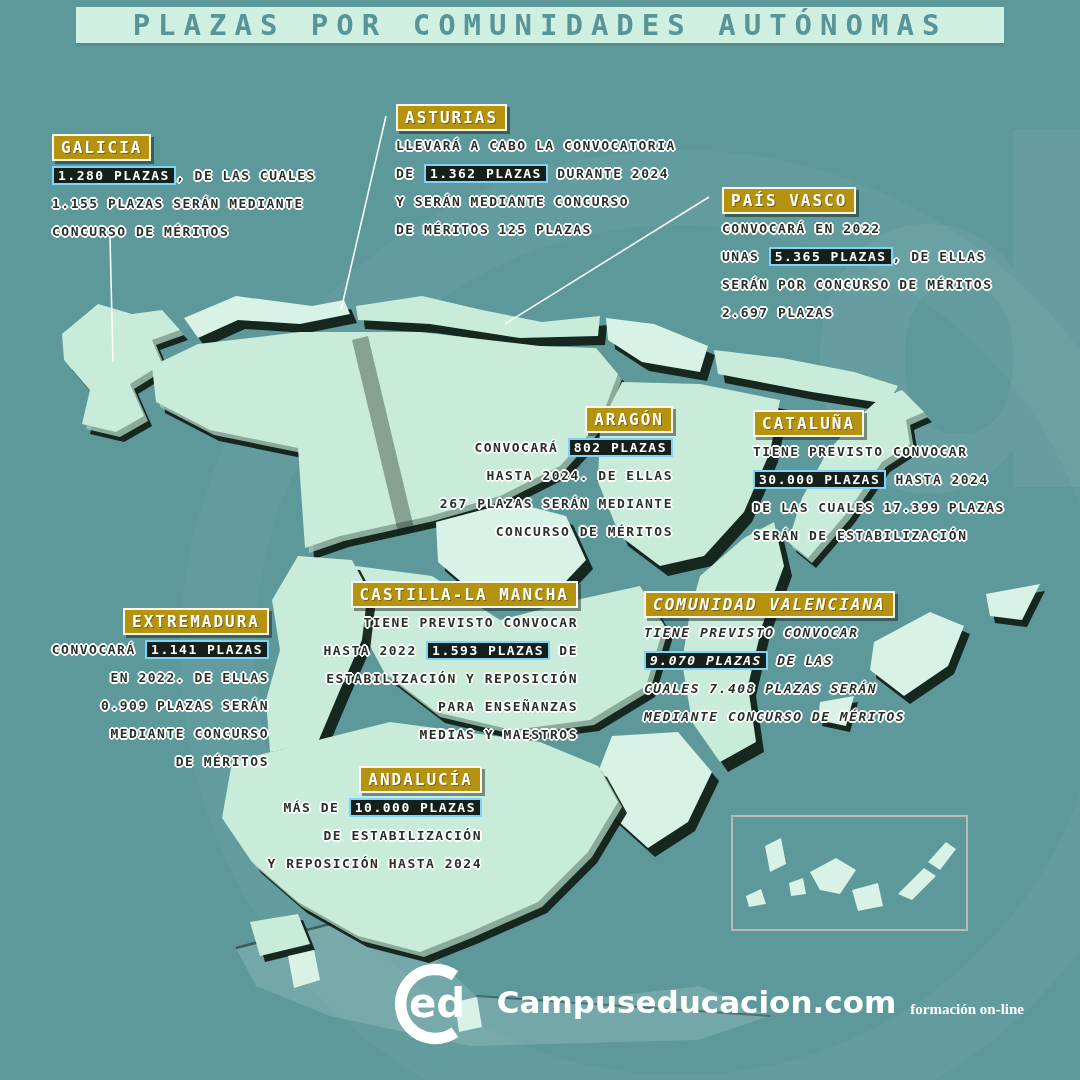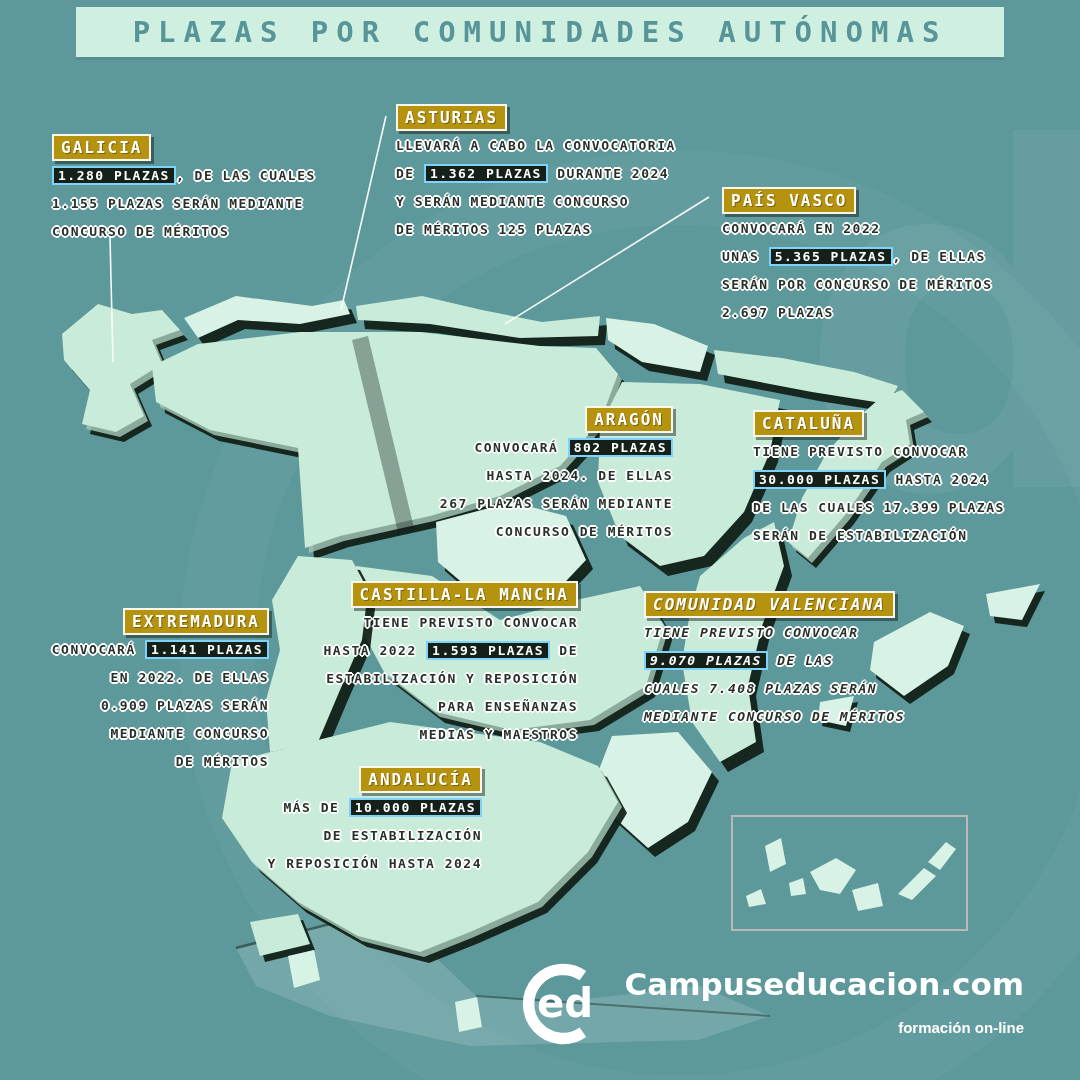--- a/index.html
+++ b/index.html
@@ -15,21 +15,21 @@
     width:1080px;height:1080px;position:relative;overflow:hidden;
     background:var(--background);
     font-family:"DejaVu Sans Mono","Liberation Mono",monospace;
   }
   
   .wm-ring{position:absolute;left:180px;top:150px;width:1000px;height:1000px;border-radius:50%;
     border:75px solid rgba(255,255,255,0.040);}
   .wm-d{position:absolute;right:-55px;top:90px;font-size:470px;font-weight:bold;
     font-family:"DejaVu Sans","Liberation Sans",sans-serif;color:rgba(255,255,255,0.05);line-height:1;}
   
-  .banner{position:absolute;left:76px;top:7px;width:928px;height:50px;
+  .banner{position:absolute;left:76px;top:7px;width:928px;height:36px;
     background:var(--banner_bg);display:flex;align-items:center;justify-content:center;
     box-shadow:0 3px 0 rgba(20,40,35,0.10);}
   .banner .title{font-size:29px;font-weight:bold;letter-spacing:8px;color:var(--banner_text);
     font-family:"DejaVu Sans Mono","Liberation Mono",monospace;}
   
   svg.map{position:absolute;left:0;top:0;}
   .shadow{fill:var(--map_shadow);opacity:0.92;}
   .mid{fill:var(--map_mid);opacity:0.85;}
   .piece{fill:var(--map_fill);}
   .piece-light{fill:var(--map_fill_light);}
@@ -46,23 +46,23 @@
     border:2px solid rgba(255,255,255,0.92);box-shadow:3px 3px 0 rgba(10,22,16,0.45);
     margin-bottom:1px;text-shadow:1px 1px 0 rgba(90,70,0,0.65);}
   .region-text{font-size:13px;font-weight:bold;letter-spacing:1.5px;line-height:28px;color:var(--body_text);}
   .line{white-space:pre;}
   .txt{text-shadow:-1px -1px 0 #fff,1px -1px 0 #fff,-1px 1px 0 #fff,1px 1px 0 #fff,
         0 2px 0 #fff,0 -2px 0 #fff,2px 0 0 #fff,-2px 0 0 #fff;}
   .hl{background:var(--highlight_bg);color:var(--highlight_text);border:2px solid #7dd3fc;
       padding:0 4px;text-shadow:none;}
   
   .logo{position:absolute;right:56px;top:956px;display:flex;align-items:center;gap:12px;z-index:6;color:var(--logo_text);}
-  .logo-text{display:flex;flex-direction:column;align-items:flex-end;gap:14px;}
+  .logo-text{display:flex;flex-direction:row;align-items:flex-end;gap:14px;}
   .brand{font-family:"DejaVu Sans","Liberation Sans",sans-serif;font-weight:bold;font-size:31px;line-height:1.05;}
-  .tagline{font-family:Liberation Sans, sans-serif;font-weight:bold;font-size:15px;margin-top:4px;}
+  .tagline{font-family:Liberation Serif, serif;font-weight:bold;font-size:15px;margin-top:4px;}
 </style>
 </head>
 <body>
 
 <div class="wm-ring"></div>
 <div class="wm-d">d</div>
 
 <div class="banner">
   <span class="title">PLAZAS POR COMUNIDADES AUTÓNOMAS</span>
 </div>

